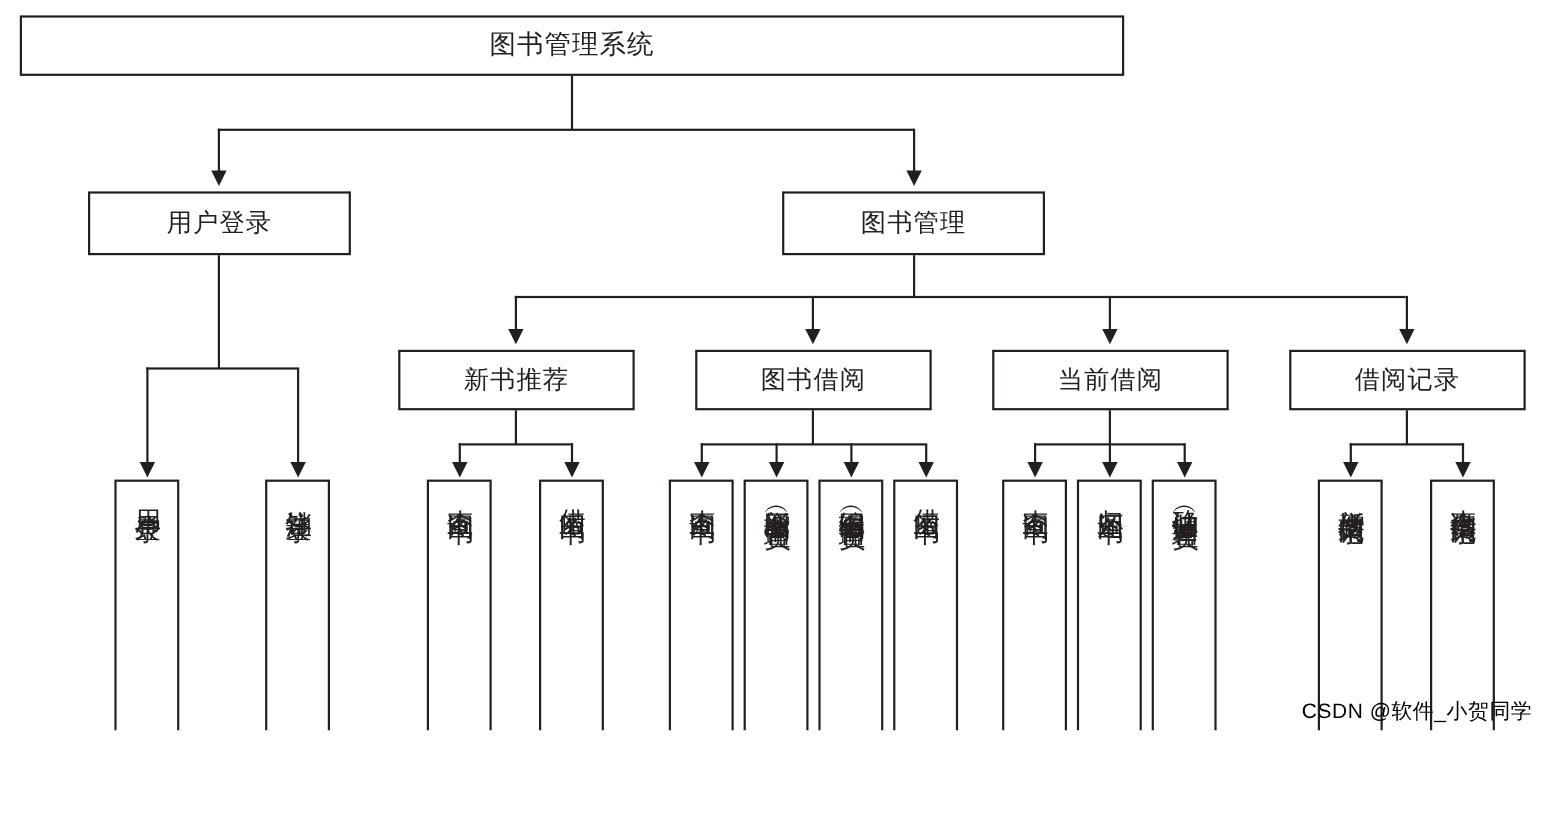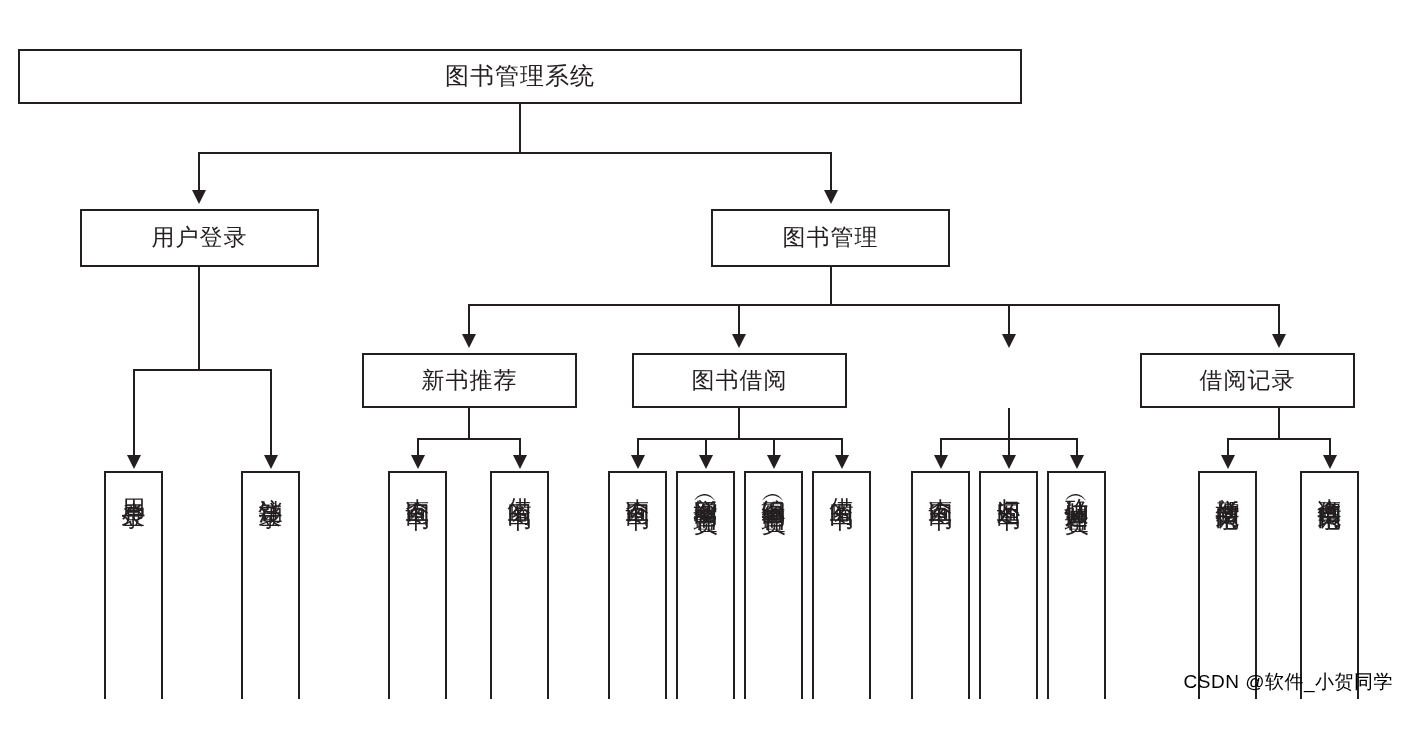--- a/index.html
+++ b/index.html
@@ -6,21 +6,20 @@
   body{
     font-family:"Liberation Sans","DejaVu Sans",sans-serif;
     color:#1a1a1a;
   }
   #canvas{
     position:relative;
     width:1405px;
     height:664px;
     background:#ffffff;
     overflow:hidden;
-    margin-top:35px;
   }
   .node{
     position:absolute;
     box-sizing:border-box;
     border:2px solid #231f20;
     background:#ffffff;
     display:flex;
     align-items:center;
     justify-content:center;
     color:#231f20;
@@ -120,21 +119,24 @@
   <div class="arrow" style="left:1002px;top:299px;"></div>
   <div class="vline" style="left:1278px;top:269px;height:32px;"></div>
   <div class="arrow" style="left:1272px;top:299px;"></div>
 
   <div class="node h-node" style="left:632px;top:318px;width:215px;height:55px;">
     <span class="lbl">图书借阅</span>
   </div>
   <div class="node h-node" style="left:362px;top:318px;width:215px;height:55px;">
     <span class="lbl">新书推荐</span>
   </div>
-  <div class="node h-node" style="left:1140px;top:318px;width:215px;height:55px;">
+  <div class="node h-node" style="left:902px;top:318px;width:215px;height:55px;">
+    <span class="lbl">当前借阅</span>
+  </div>
+  <div class="node h-node" style="left:1172px;top:318px;width:215px;height:55px;">
     <span class="lbl">借阅记录</span>
   </div>
 
   <div class="vline" style="left:468px;top:373px;height:31px;"></div>
   <div class="hline" style="left:417px;top:403px;width:104px;"></div>
   <div class="vline" style="left:417px;top:403px;height:19px;"></div>
   <div class="arrow" style="left:411px;top:420px;"></div>
   <div class="vline" style="left:519px;top:403px;height:19px;"></div>
   <div class="arrow" style="left:513px;top:420px;"></div>
 

